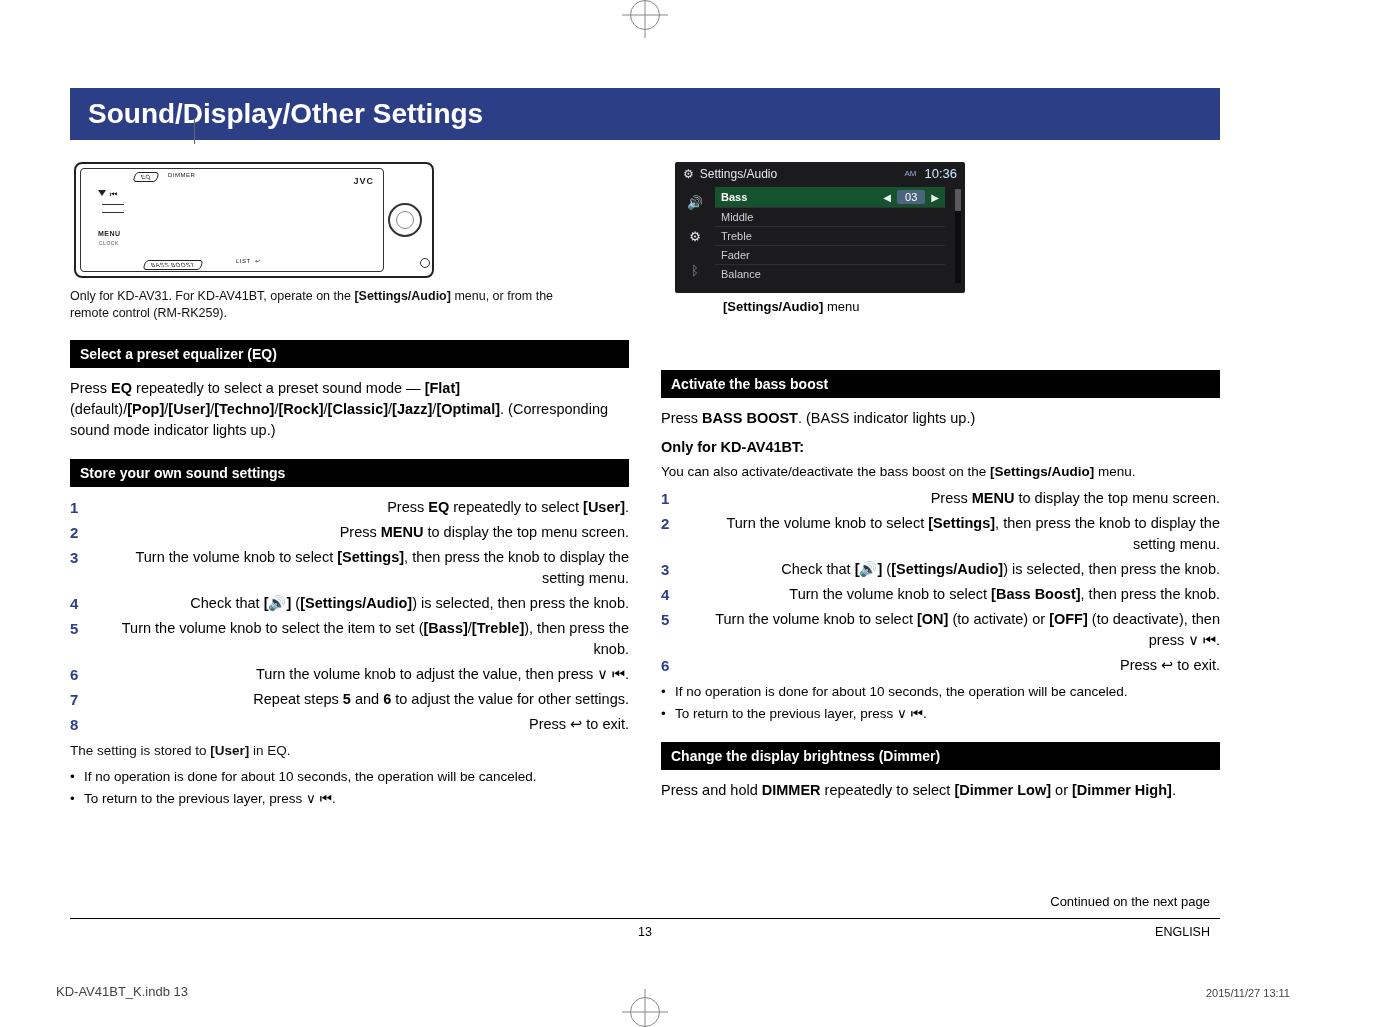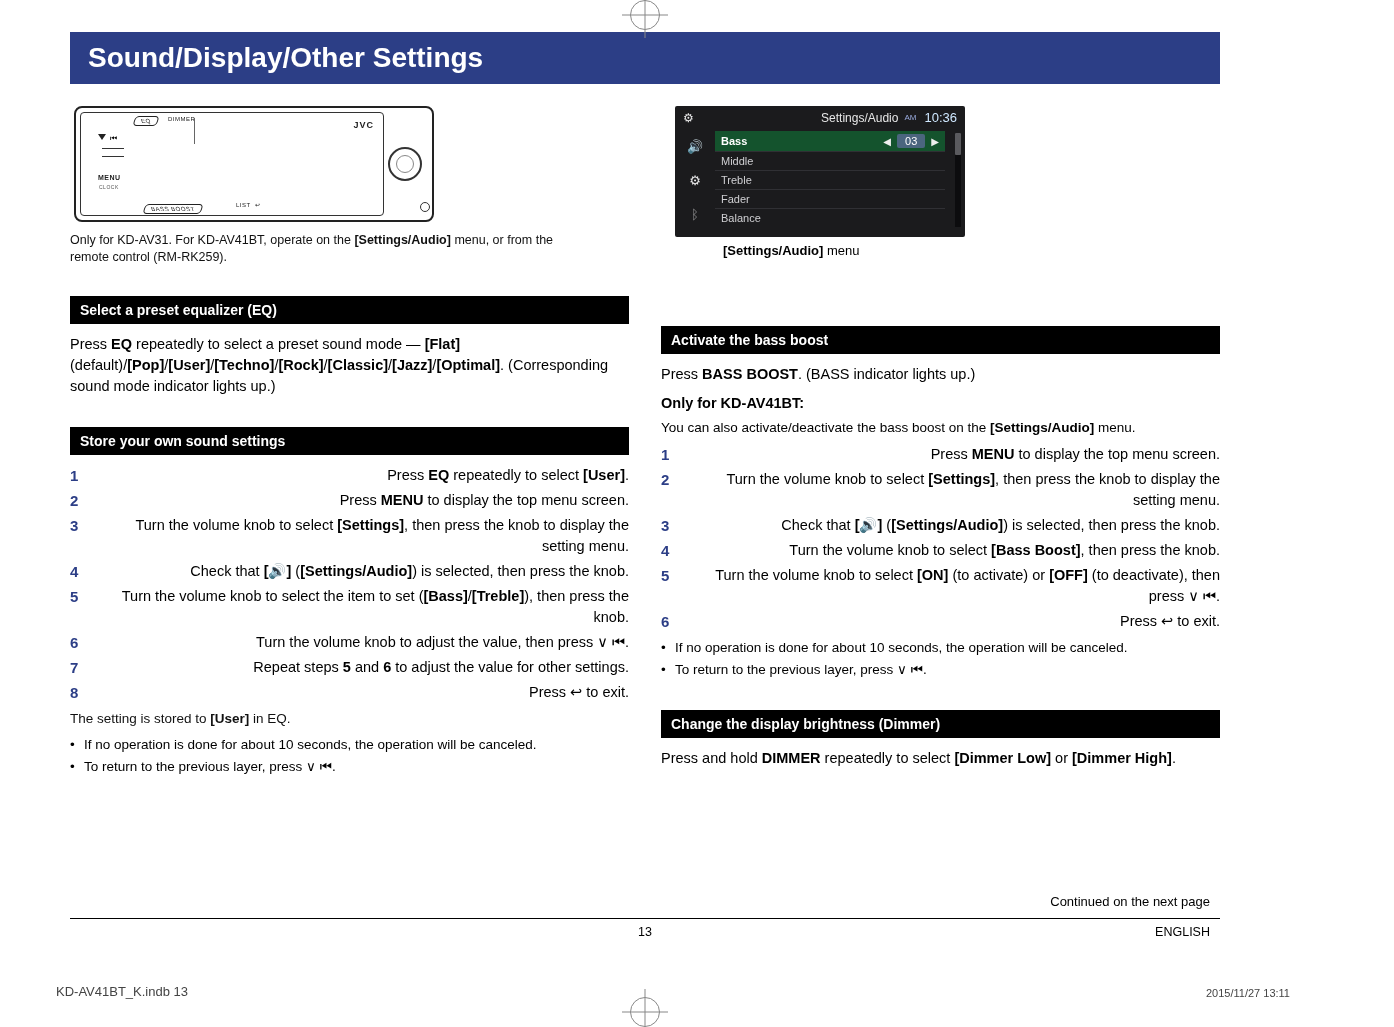--- a/index.html
+++ b/index.html
@@ -1,17 +1,17 @@
 <!DOCTYPE html>
 <html><head>
 <meta charset="utf-8">
 <style>
   * { box-sizing: border-box; margin: 0; padding: 0; }
   html, body { width: 1394px; height: 1027px; font-family: "Segoe UI", Arial, sans-serif; background: #fff; color: #000; }
-  .page { width: 1290px; height: 1027px; position: relative; padding: 32px 70px; }
+  .page { width: 1290px; height: 1027px; position: relative; padding: 88px 70px; }
 
   
   .regmark { position: absolute; left: 50%; transform: translateX(-50%); width: 46px; height: 46px; }
   .regmark.top { top: -8px; }
   .regmark.bottom { bottom: -8px; }
   .regmark .circ { position:absolute; left:50%; top:50%; width:30px; height:30px; border:1px solid #888; border-radius:50%; transform:translate(-50%,-50%); }
   .regmark .v { position:absolute; left:50%; top:0; width:1px; height:46px; background:#888; transform:translateX(-50%); }
   .regmark .h { position:absolute; top:50%; left:0; width:46px; height:1px; background:#888; transform:translateY(-50%); }
 
   .title-bar {
@@ -64,21 +64,21 @@
   .smallnote { font-size: 12.5px; line-height: 1.35; color:#111; max-width:490px; }
 
   
   .screenshot-wrap { margin: 0 0 8px 14px; }
   .screenshot {
     width: 290px; background:#1b1b1d; color:#e7e7e7; border-radius:2px; overflow:hidden;
     font-family: Arial, sans-serif; font-size:11px;
   }
   .ss-top { display:flex; align-items:center; gap:6px; padding:4px 8px 2px 8px; font-size:12px; }
   .ss-top .gear { font-size:12px; }
-  .ss-top .title { flex:1;text-align:right; }
+  .ss-top .title { flex:1; }
   .ss-top .am { font-size:8px; color:#9ad; margin-right:2px; }
   .ss-top .clock  { font-size:13px; color:#cfe8ff; }
   .ss-body { display:flex; }
   .ss-side { width:40px; display:flex; flex-direction:column; align-items:center; gap:12px; padding:8px 0; }
   .ss-side .ico { width:22px; height:22px; border-radius:4px; display:flex; align-items:center; justify-content:center; font-size:13px; }
   .ss-side .ico.active{}
   .ss-list { flex:1; padding:4px 10px 10px 0; }
   .ss-row  { display:flex; align-items:center; padding:3px 6px; border-bottom:1px solid #303034; }
   .ss-row.sel { background:#14532d;}
   .ss-row.sel .lbl{color:#fff;font-weight:bold;}
@@ -86,21 +86,21 @@
   .ss-val { display:flex; align-items:center; gap:6px; }
   .ss-val .box{ background:#4b657e; color:#fff; padding:1px 8px; border-radius:2px; font-size:11px; }
   .ss-val .tri{ color:#eee; font-size:10px; }
   .ss-scrollbar{width:6px;background:#0c0c0e;margin:6px 4px 10px 0;display:flex;flex-direction:column;}
   .ss-scrollbar .thumb{background:#5a5a5e;height:22px;border-radius:1px;}
   .ss-caption { font-size:13px; margin-top:6px; }
 
   
   .subhead {
     background:#000; color:#fff; font-weight:bold; font-size:14px;
-    padding:6px 10px; margin: 30px 0 10px 0;
+    padding:6px 10px; margin: 18px 0 10px 0;
   }
 
   .body { font-size: 14.5px; line-height: 1.45; }
   .body p { margin: 4px 0; }
   ol.steps { list-style:none; padding:0; margin:6px 0; counter-reset: st; text-align: right; }
   ol.steps > li { padding-left: 28px; position:relative; margin:4px 0; }
   ol.steps > li::before {
     counter-increment: st; content: counter(st);
     position:absolute; left:0; top:0; font-weight:bold; color:#2c3e86; font-size:15px;
   }

